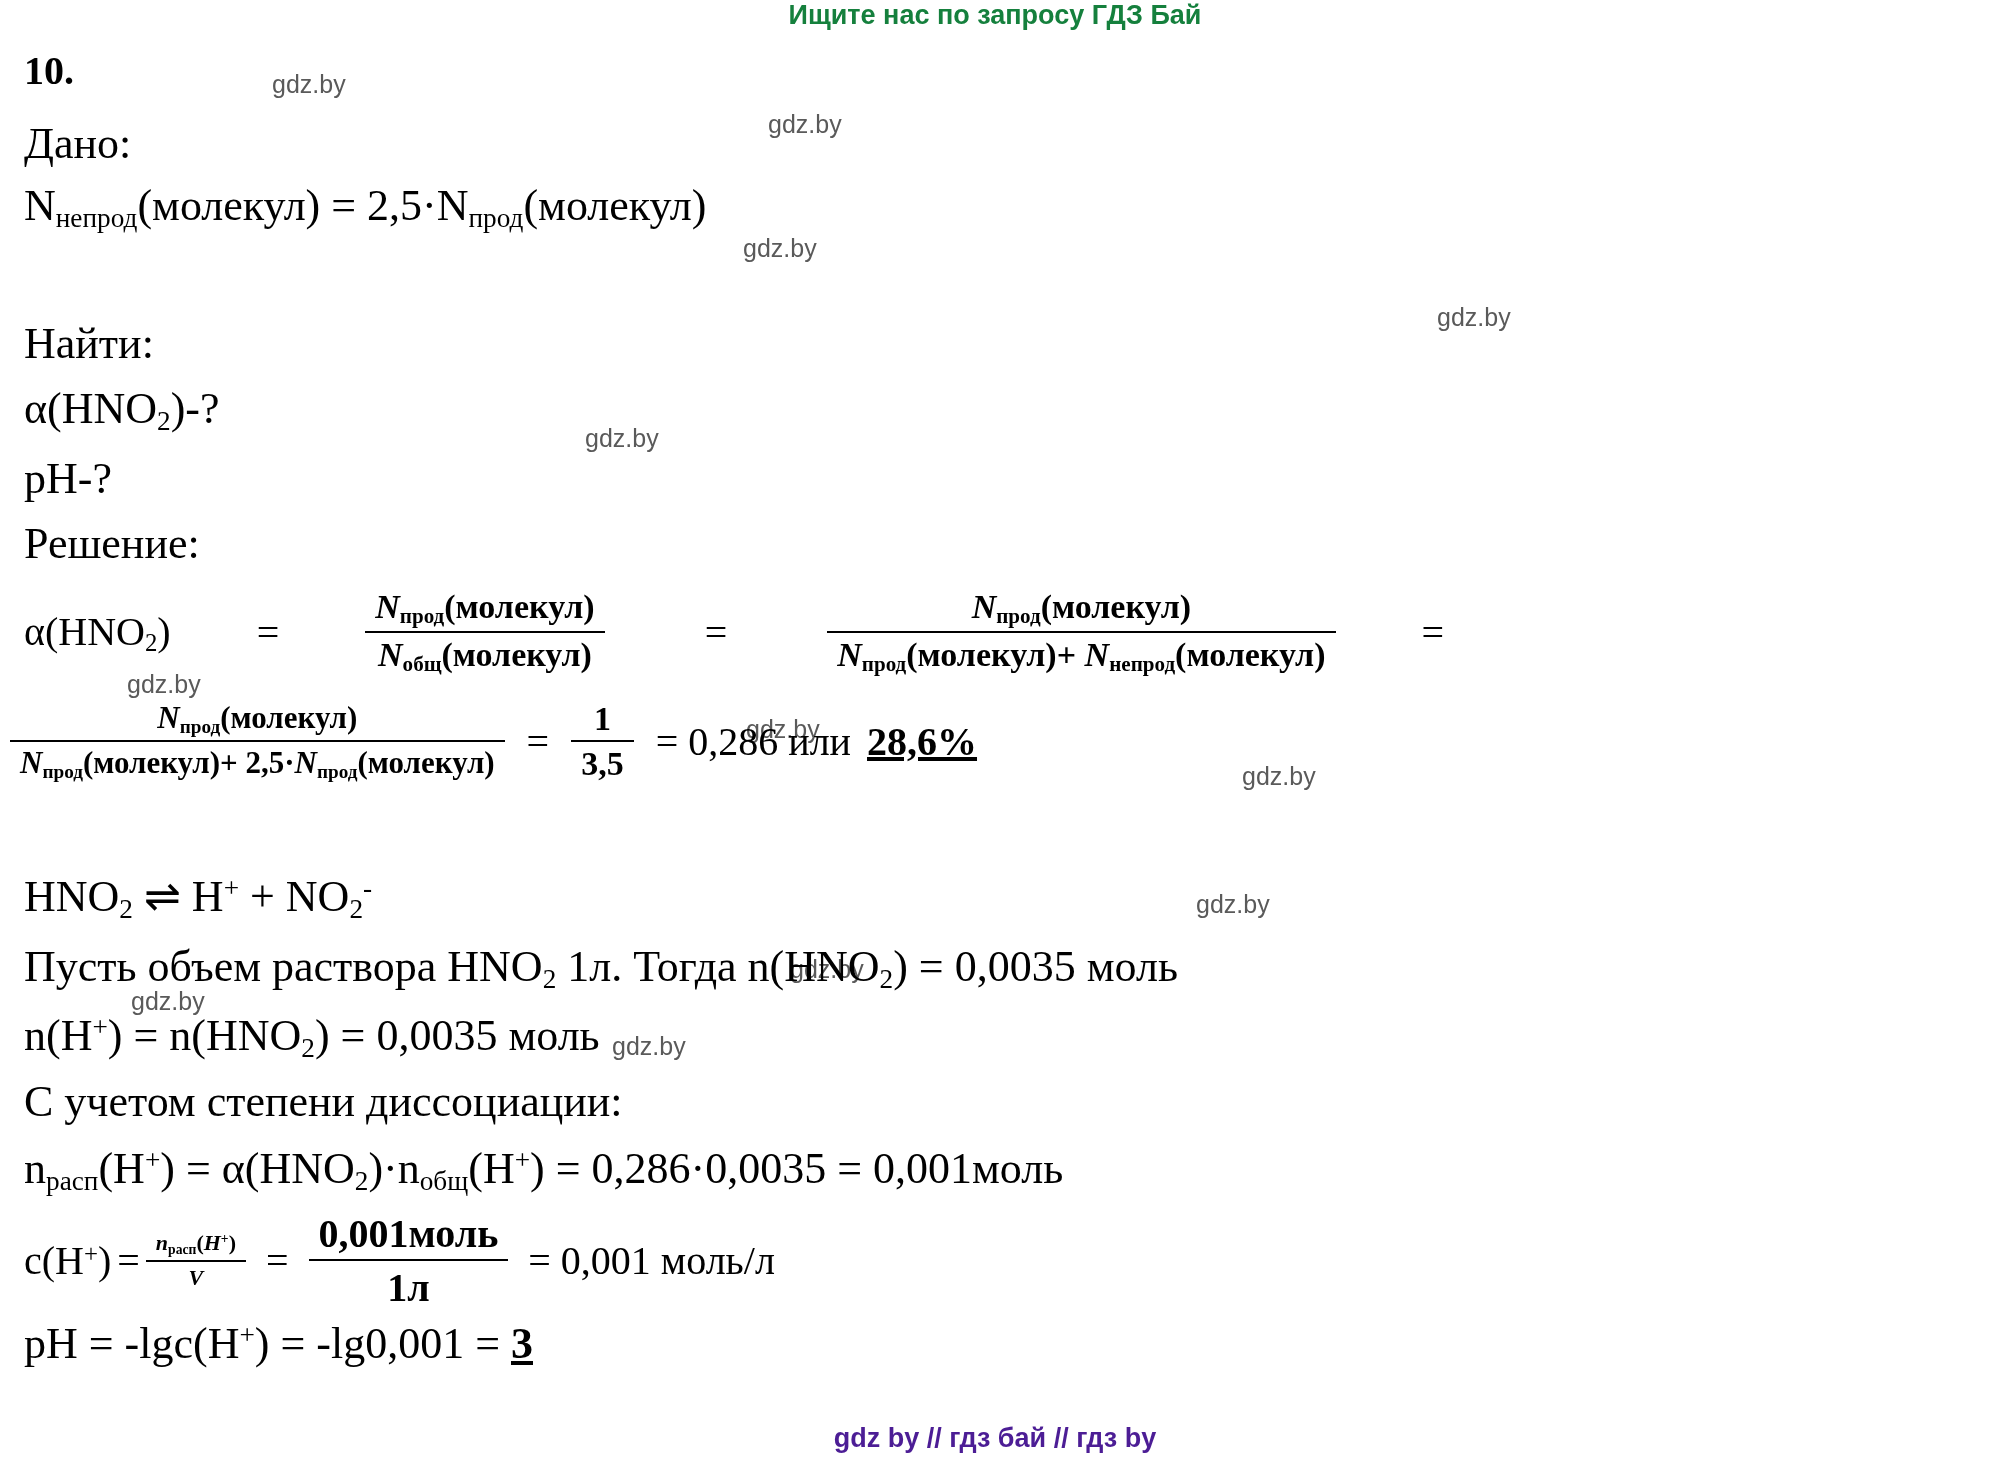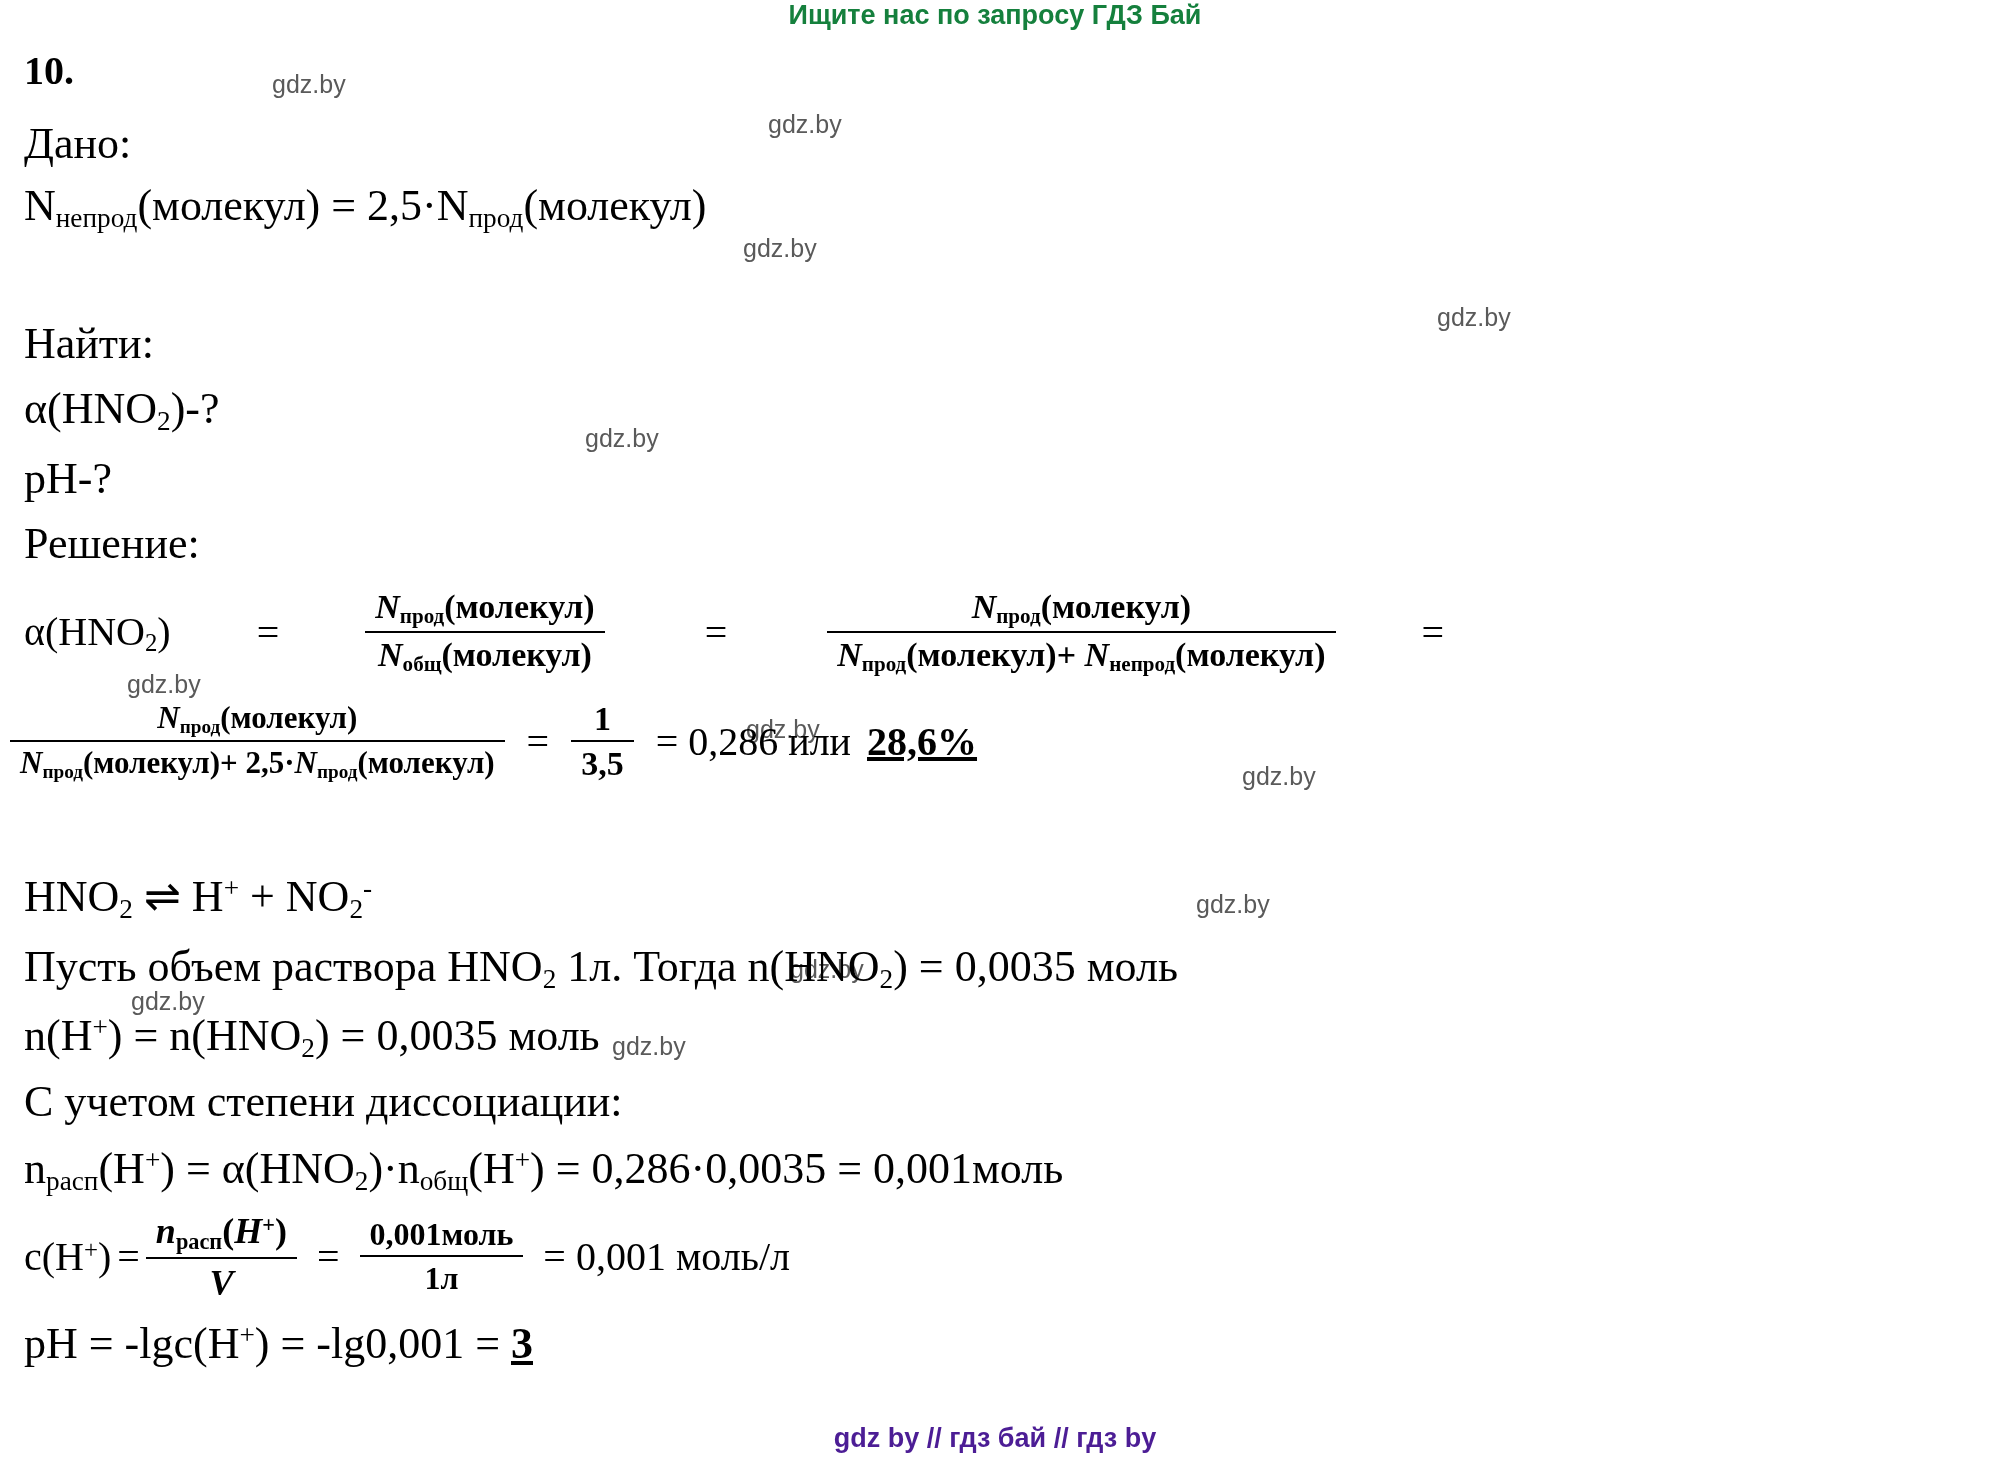--- a/index.html
+++ b/index.html
@@ -183,26 +183,26 @@
 
   <div class="line" style="left:24px; top:1078px;">С учетом степени диссоциации:</div>
 
   <div class="line" style="left:24px; top:1145px;">
     n<sub>расп</sub>(H<sup>+</sup>) = α(HNO<sub>2</sub>)·n<sub>общ</sub>(H<sup>+</sup>) = 0,286·0,0035 = 0,001моль
   </div>
 
   <div class="eqrow" style="left:24px; top:1210px;">
     <span>c(H<sup>+</sup>)</span>
     <span class="eq-sign" style="padding:0 6px;">=</span>
-    <span class="frac" style="font-size:36px;">
+    <span class="frac" style="font-size:22px;">
       <span class="top"><span class="ital">n</span><sub>расп</sub>(<span class="ital">H</span><sup>+</sup>)</span>
       <span class="bot ital">V</span>
     </span>
     <span class="eq-sign" style="padding:0 20px;">=</span>
-    <span class="frac" style="font-size:32px;">
+    <span class="frac" style="font-size:40px;">
       <span class="top">0,001моль</span>
       <span class="bot">1л</span>
     </span>
     <span style="padding-left:20px;">= 0,001 моль/л</span>
   </div>
 
   <div class="line" style="left:24px; top:1320px;">
     pH = -lgc(H<sup>+</sup>) = -lg0,001 = <span class="ul-bold">3</span>
   </div>
 

